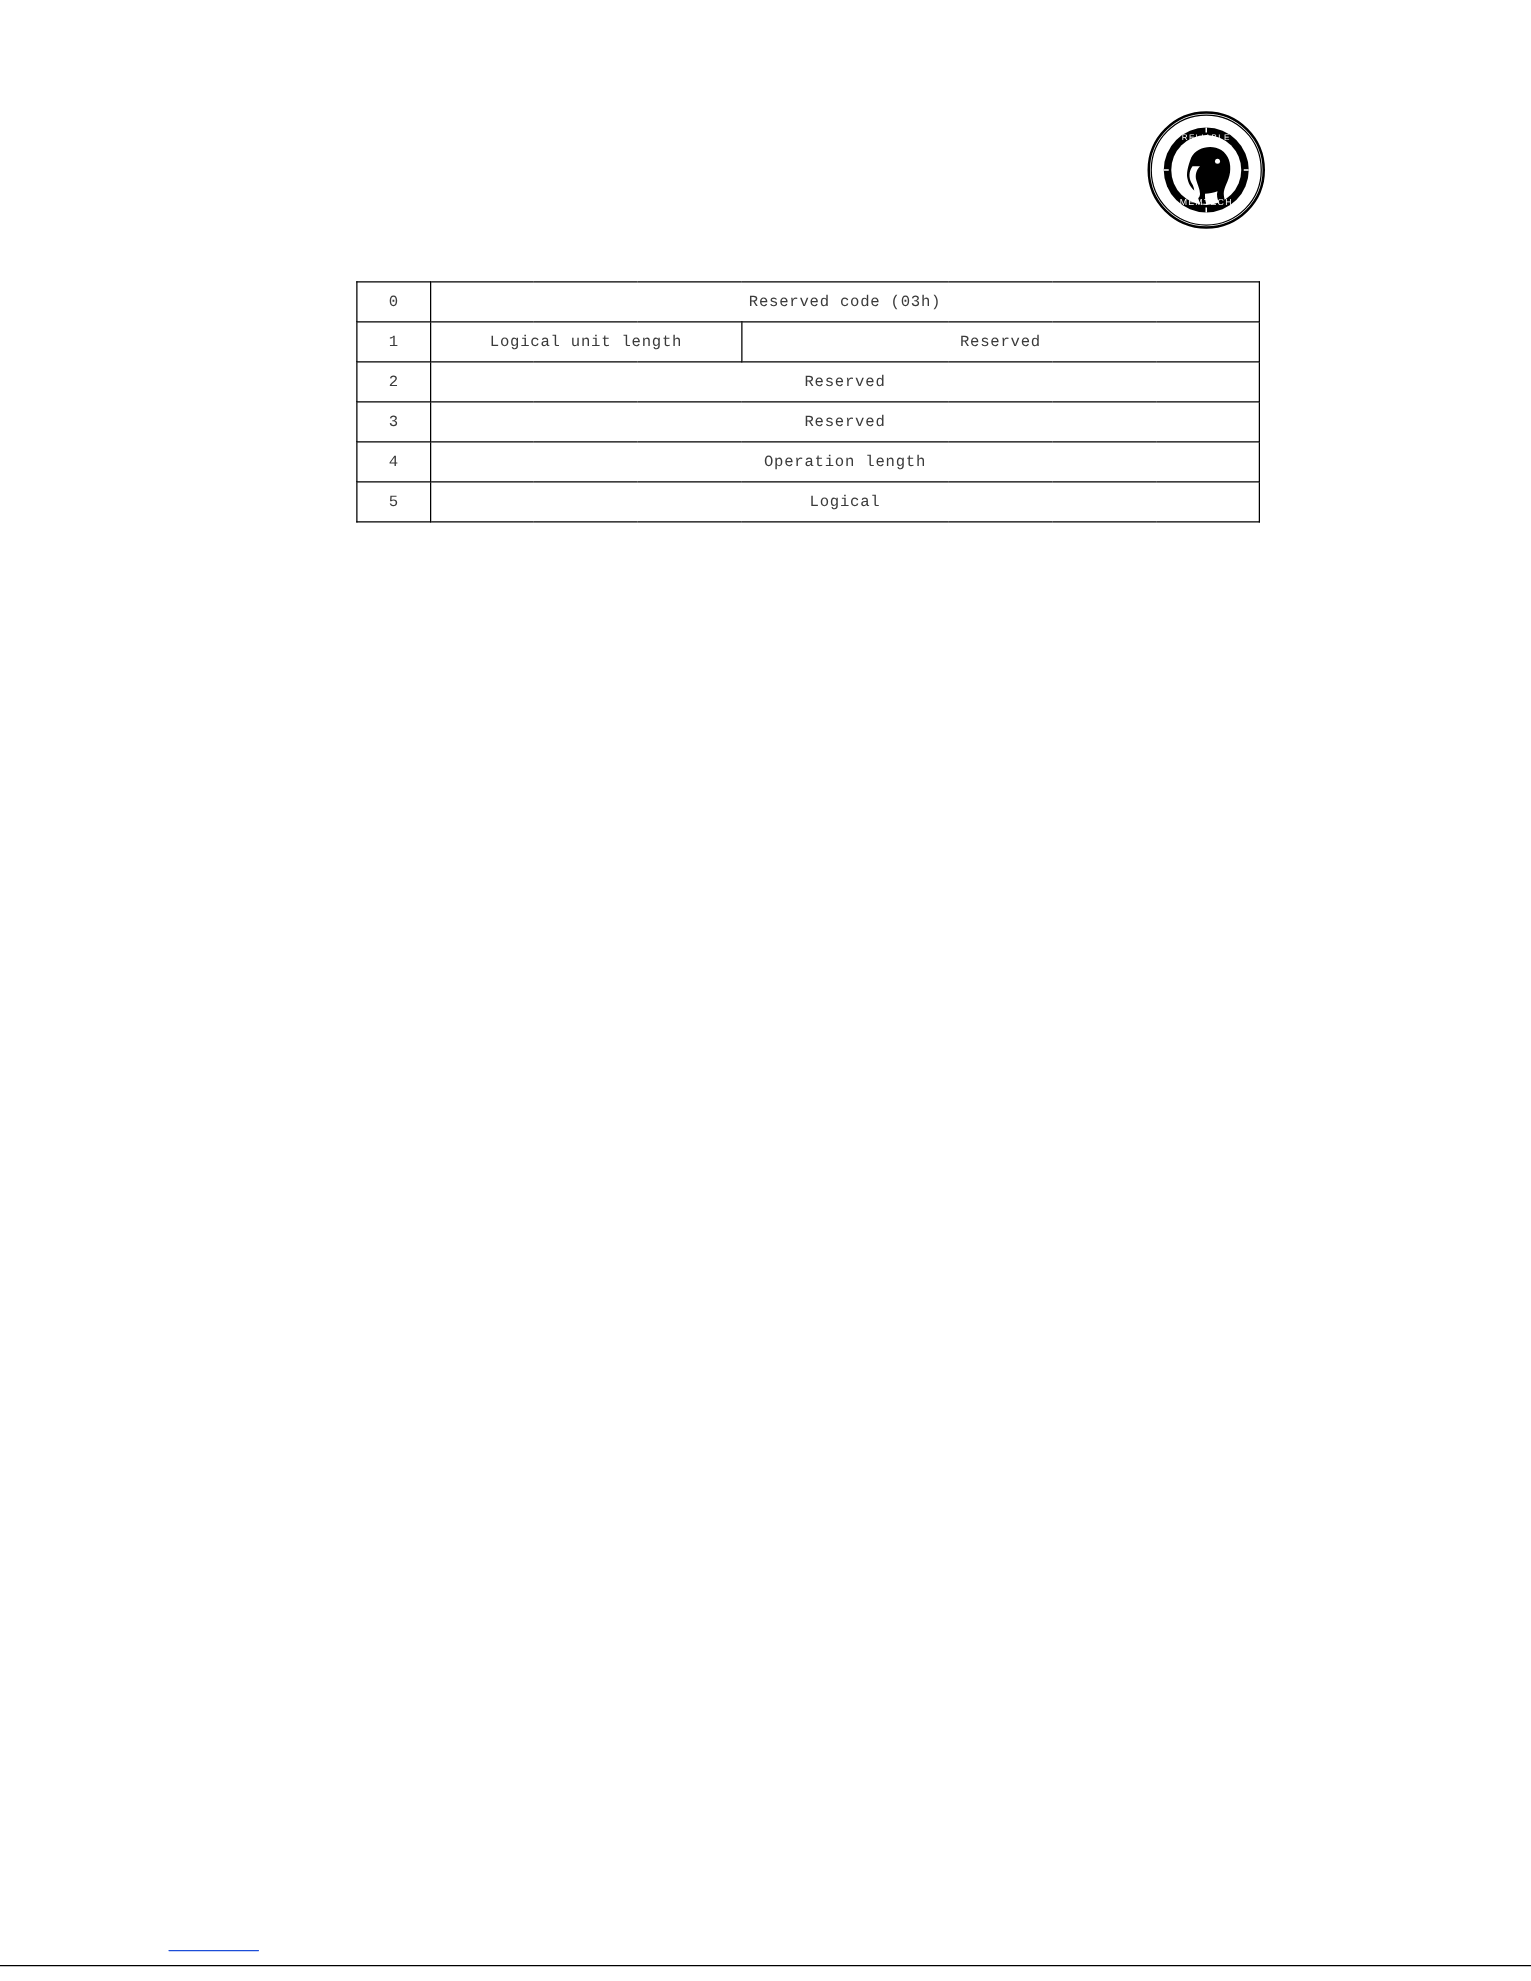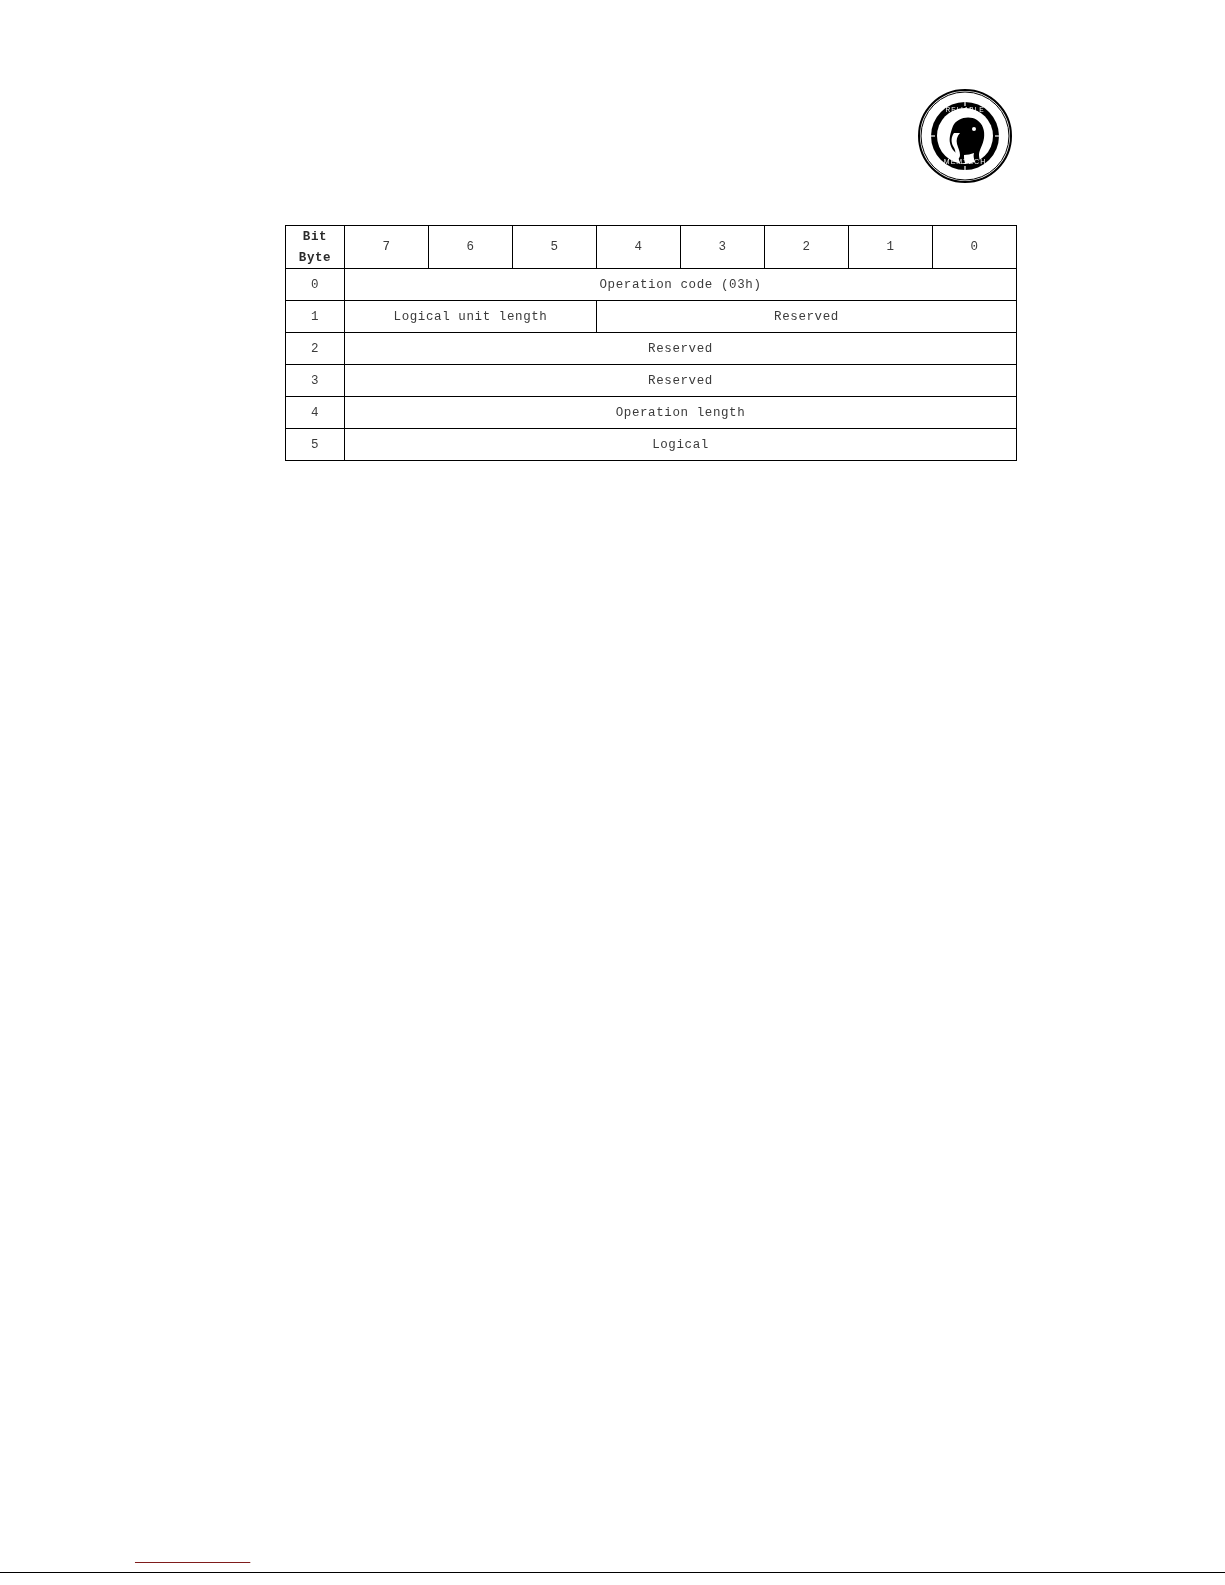--- a/index.html
+++ b/index.html
@@ -83,23 +83,23 @@
     color: #2b2b2b;
   }
   td.bitnum { width: 83px; }
   td.bytenum { width: 58px; }
 
   
   .bottom-link {
     position: absolute;
     left: 135px;
     top: 1548px;
-    font-family: Liberation Mono, monospace;
-    font-size: 16px;
-    color: #7f1d1d;
+    font-family: Liberation Serif, serif;
+    font-size: 12px;
+    color: #1d4ed8;
     text-decoration: underline;
     white-space: nowrap;
   }
   .bottom-rule {
     position: absolute;
     left: 0;
     top: 1572px;
     width: 1225px;
     height: 1px;
     background: #000000;
@@ -130,38 +130,24 @@
       <line x1="78" y1="48" x2="82" y2="48"></line>
     </g>
     <text x="48" y="24" text-anchor="middle" font-family="Liberation Sans, sans-serif" font-size="6.5" fill="#ffffff" letter-spacing="1">RELIABLE</text>
     <text x="48" y="76" text-anchor="middle" font-family="Liberation Sans, sans-serif" font-size="7" fill="#ffffff" letter-spacing="1">MEMTECH</text>
   </svg>
 </div>
 
 <div class="cdb-table-wrap">
   <table class="cdb">
     <tbody>
-      <tr class="header-row">
-        <td class="corner">
-          <span class="bit">Bit</span>
-          <span class="byte">Byte</span>
-        </td>
-        <td class="bitnum">7</td>
-        <td class="bitnum">6</td>
-        <td class="bitnum">5</td>
-        <td class="bitnum">4</td>
-        <td class="bitnum">3</td>
-        <td class="bitnum">2</td>
-        <td class="bitnum">1</td>
-        <td class="bitnum">0</td>
-      </tr>
 
       <tr class="body-row">
         <td class="bytenum">0</td>
-        <td colspan="8">Operation code (03h)</td>
+        <td colspan="8">Reserved code (03h)</td>
       </tr>
 
       <tr class="body-row">
         <td class="bytenum">1</td>
         <td colspan="3">Logical unit length</td>
         <td colspan="5">Reserved</td>
       </tr>
 
       <tr class="body-row">
         <td class="bytenum">2</td>

